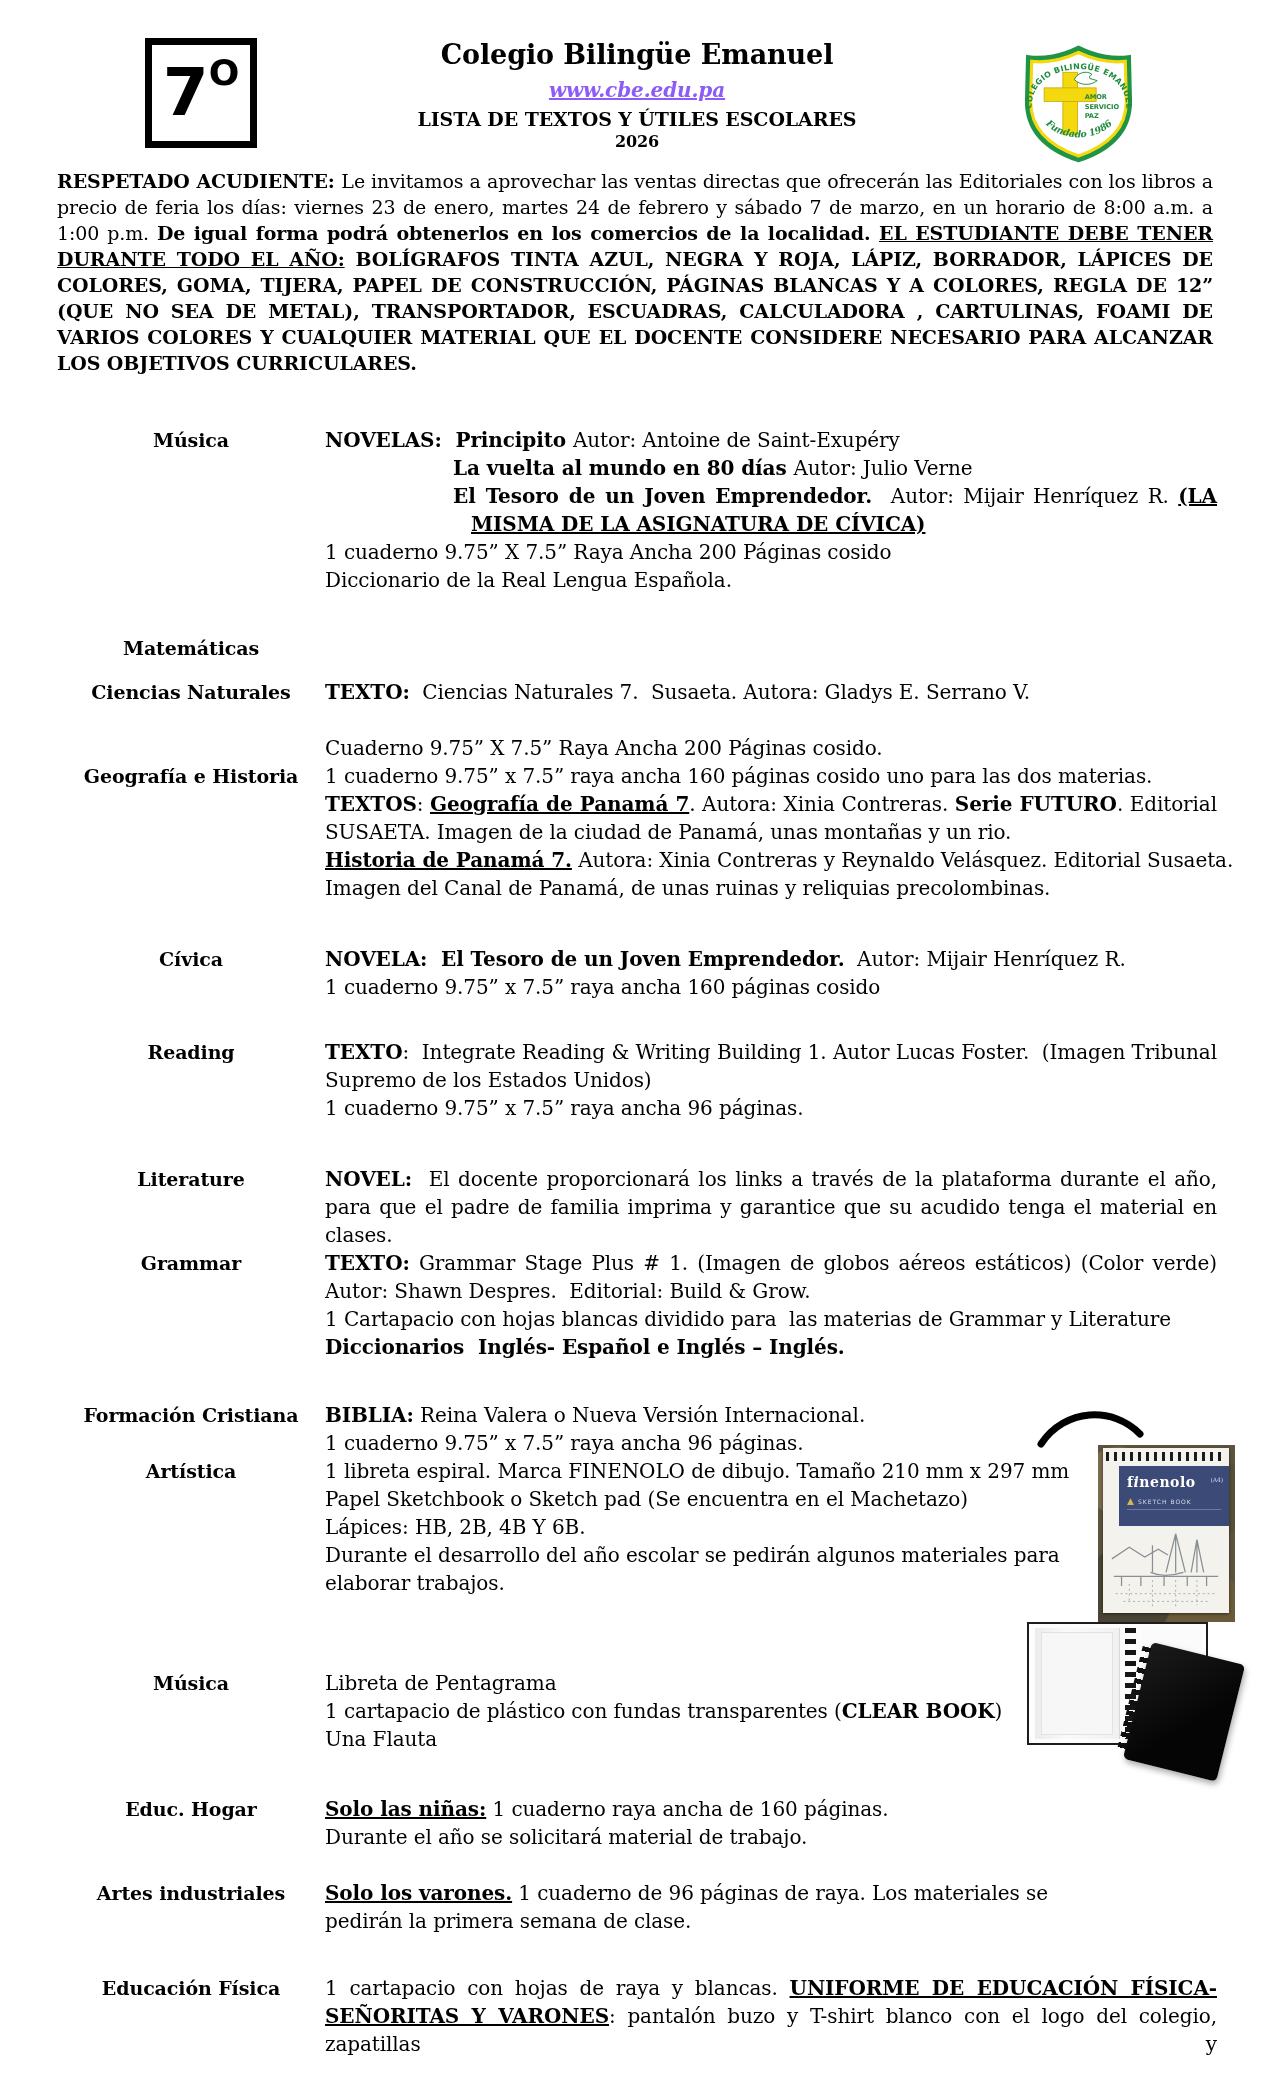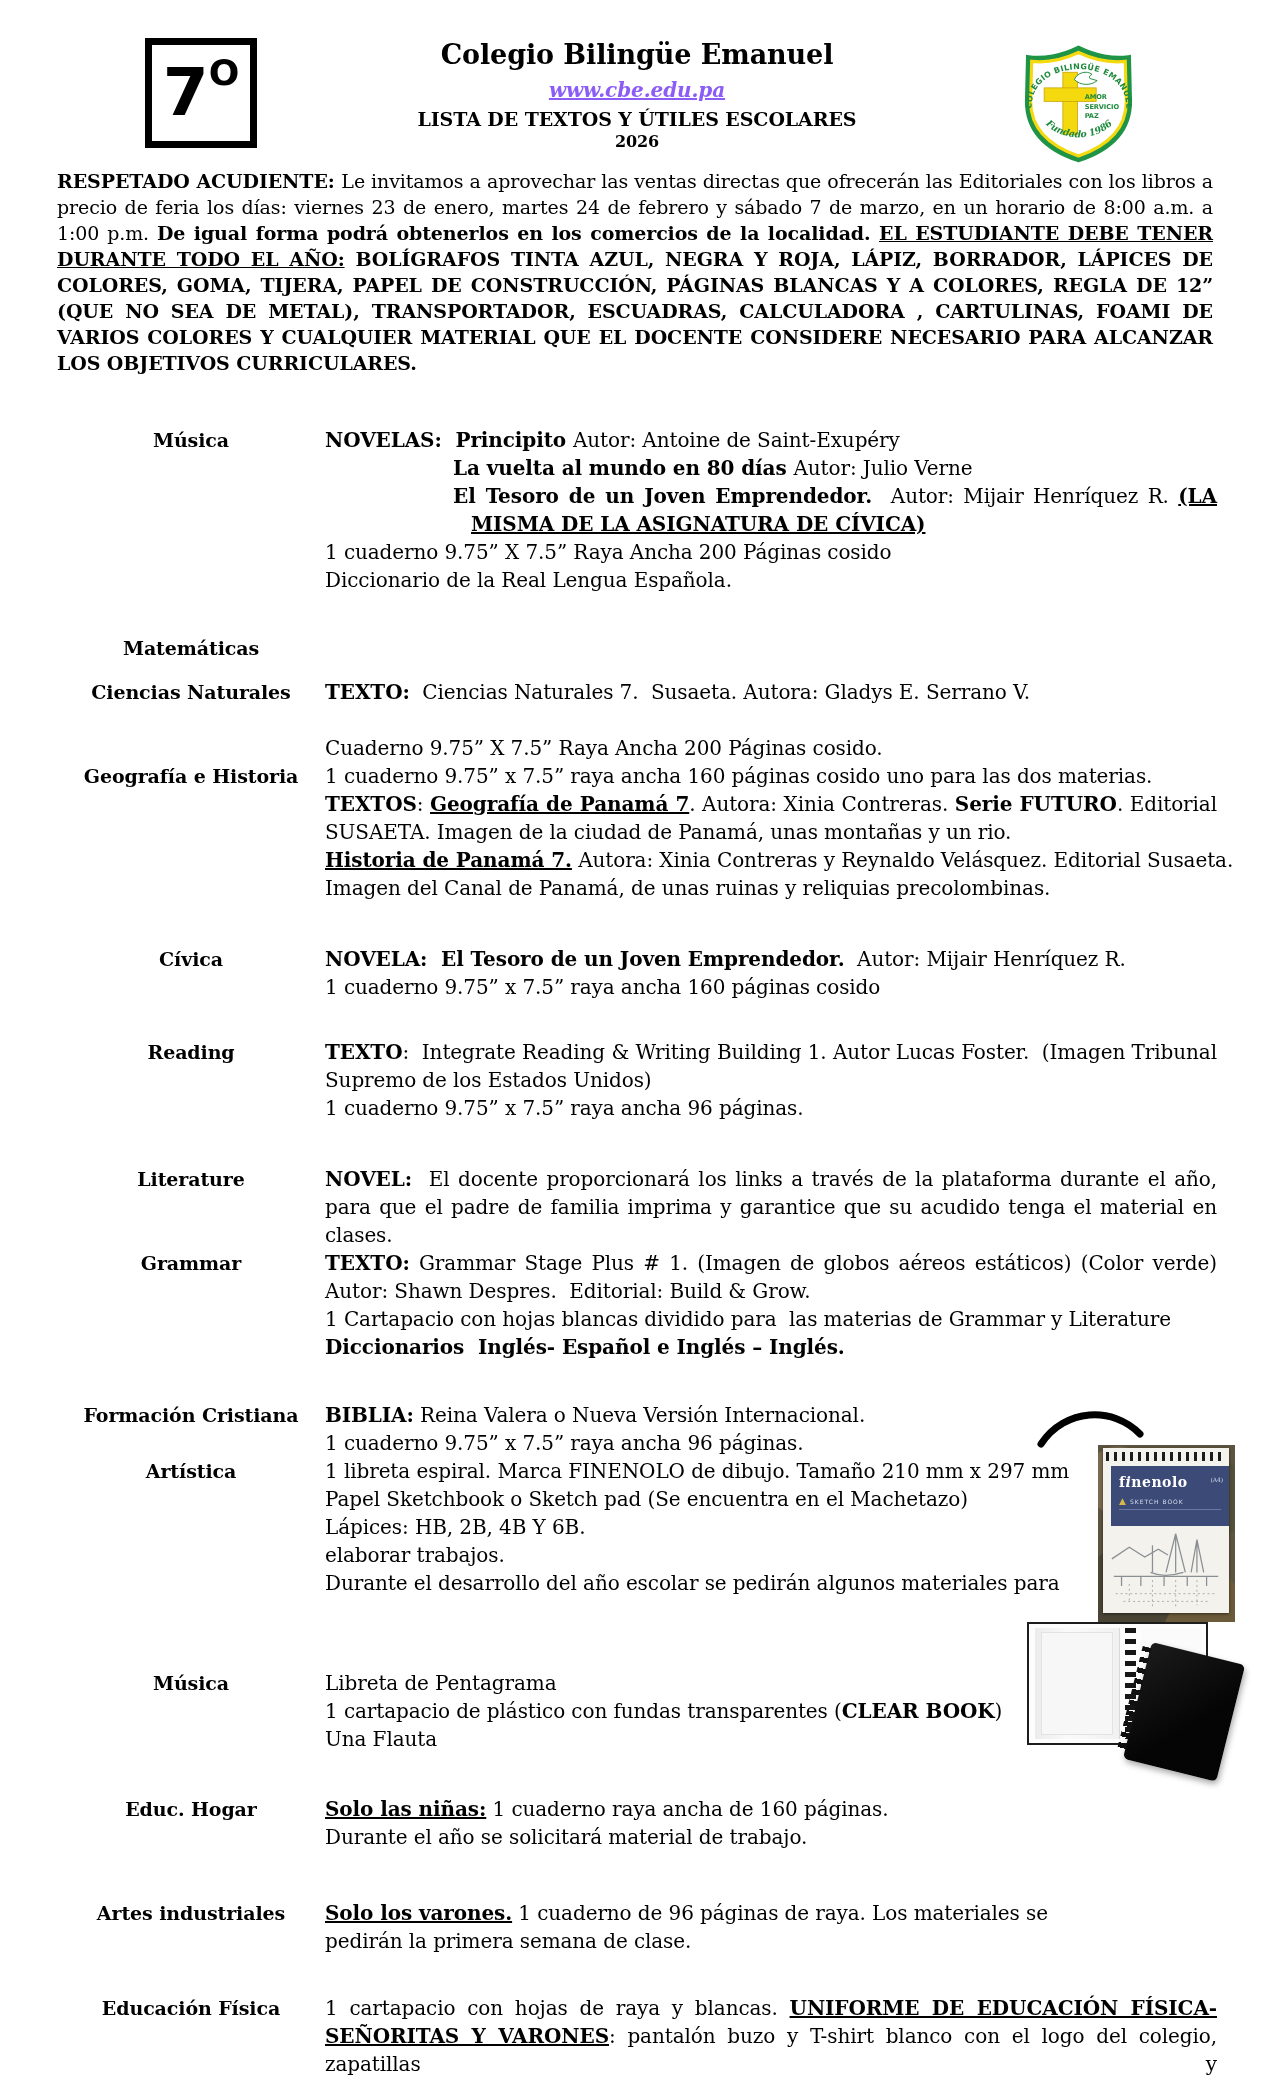--- a/index.html
+++ b/index.html
@@ -54,21 +54,21 @@
     background:
       radial-gradient(circle at 15% 20%, #7a6a4e 0 18%, transparent 19%),
       radial-gradient(circle at 85% 30%, #55503a 0 22%, transparent 23%),
       radial-gradient(circle at 20% 85%, #4a4434 0 25%, transparent 26%),
       radial-gradient(circle at 75% 90%, #6b5b3a 0 20%, transparent 21%),
       #5d5440;
   }
   .sk-book{position:absolute;left:5px;right:6px;top:3px;bottom:9px;background:#f4f2ec;box-shadow:0 1px 3px rgba(0,0,0,.5);}
   .sk-spiral{position:absolute;left:3px;right:3px;top:4px;height:9px;
     background:repeating-linear-gradient(90deg,#1c1c1c 0 3px,transparent 3px 8px);}
-  .sk-band{position:absolute;left:8px;right:0;top:18px;height:60px;background:#3c4a78;color:#fff;padding:6px 8px 0 8px;box-sizing:border-box;}
+  .sk-band{position:absolute;left:16px;right:0;top:18px;height:60px;background:#3c4a78;color:#fff;padding:6px 8px 0 8px;box-sizing:border-box;}
   .sk-brand{font-size:14px;font-weight:bold;letter-spacing:.5px;}
   .sk-brand .i{font-style:italic;}
   .sk-size{position:absolute;right:6px;top:10px;font-size:6px;color:#cfd6ea;}
   .sk-sub{margin-top:5px;font-size:6px;letter-spacing:1px;color:#d9dfef;
     font-family:"DejaVu Sans","Liberation Sans",sans-serif;}
   .sk-mark{color:#d9b64a;font-size:9px;margin-right:3px;}
   .sk-rule{margin-top:3px;height:1px;background:#6a77a3;}
   .sk-art{position:absolute;left:0;right:0;top:78px;bottom:0;background:#f4f2ec;}
 
   .clearbook{
@@ -200,40 +200,40 @@
         <div class="line"><span class="b">BIBLIA:</span><span> Reina Valera o Nueva Versión Internacional.</span></div>
         <div class="line"><span>1 cuaderno 9.75” x 7.5” raya ancha 96 páginas.</span></div>
       </div>
     </div>
     <div class="row" style="margin-top: 0px;">
       <div class="label">Artística</div>
       <div class="content">
         <div class="line"><span>1 libreta espiral. Marca FINENOLO de dibujo. Tamaño 210 mm x 297 mm</span></div>
         <div class="line"><span>Papel Sketchbook o Sketch pad (Se encuentra en el Machetazo)</span></div>
         <div class="line"><span>Lápices: HB, 2B, 4B Y 6B.</span></div>
+        <div class="line"><span>Durante el desarrollo del año escolar se pedirán algunos materiales para</span></div>
         <div class="line"><span>elaborar trabajos.</span></div>
-        <div class="line"><span>Durante el desarrollo del año escolar se pedirán algunos materiales para</span></div>
       </div>
     </div>
     <div class="row" style="margin-top: 72px;">
       <div class="label">Música</div>
       <div class="content">
         <div class="line"><span>Libreta de Pentagrama</span></div>
         <div class="line"><span>1 cartapacio de plástico con fundas transparentes (</span><span class="b">CLEAR BOOK</span><span>)</span></div>
         <div class="line"><span>Una Flauta</span></div>
       </div>
     </div>
     <div class="row" style="margin-top: 42px;">
       <div class="label">Educ. Hogar</div>
       <div class="content">
         <div class="line"><span class="b u">Solo las niñas:</span><span> 1 cuaderno raya ancha de 160 páginas.</span></div>
         <div class="line"><span>Durante el año se solicitará material de trabajo.</span></div>
       </div>
     </div>
-    <div class="row" style="margin-top: 48px;">
+    <div class="row" style="margin-top: 28px;">
       <div class="label">Artes industriales</div>
       <div class="content">
         <div class="line"><span class="b u">Solo los varones.</span><span> 1 cuaderno de 96 páginas de raya. Los materiales se</span></div>
         <div class="line"><span>pedirán la primera semana de clase.</span></div>
       </div>
     </div>
     <div class="row" style="margin-top: 39px;">
       <div class="label">Educación Física</div>
       <div class="content">
         <div class="line j"><span>1 cartapacio con hojas de raya y blancas. </span><span class="b u">UNIFORME DE EDUCACIÓN FÍSICA-</span></div>

